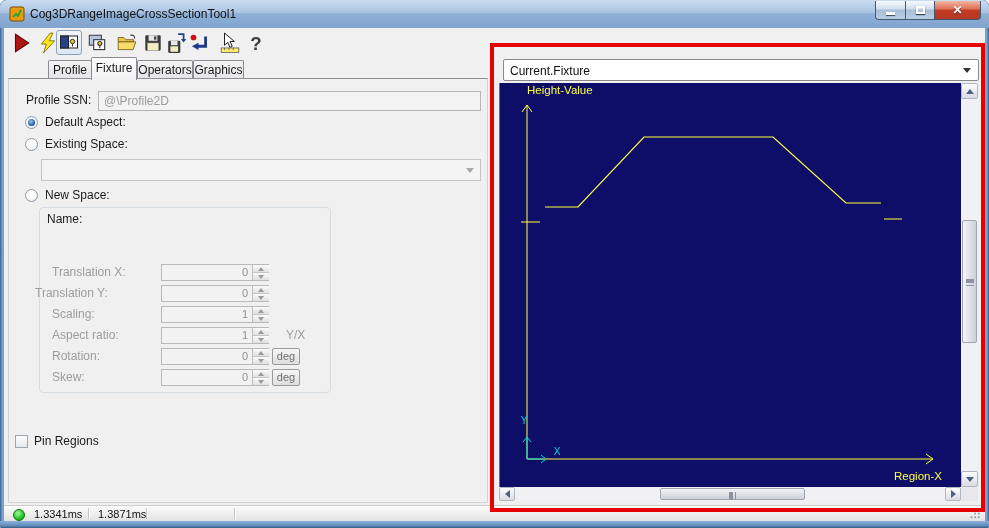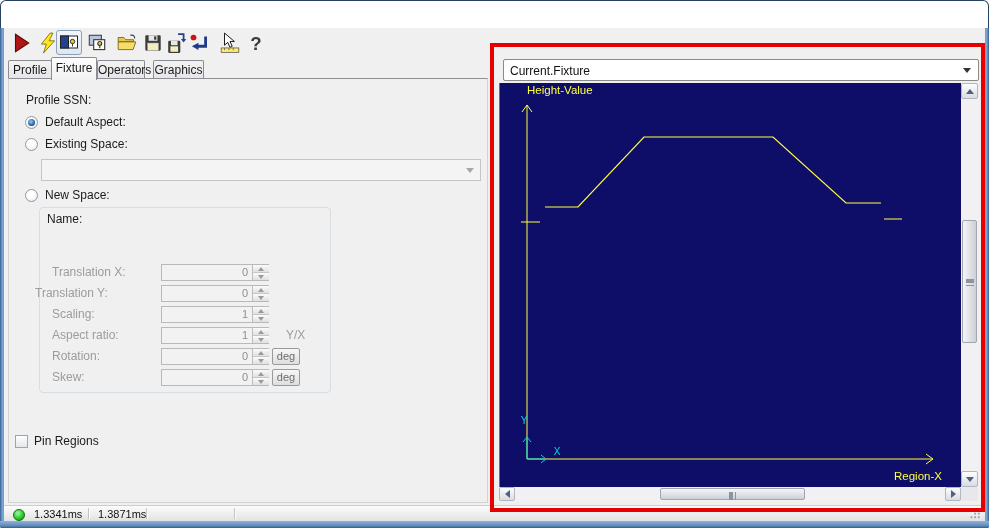--- a/index.html
+++ b/index.html
@@ -29,21 +29,21 @@
   .glyph-min{width:9px;height:3px;background:#fff;box-shadow:0 1px 1px #345;margin-top:6px;}
   .glyph-max{width:9px;height:8px;border:2px solid #fff;box-shadow:0 1px 1px #345;}
   .glyph-close{color:#fff;font-size:12px;font-weight:bold;text-shadow:0 1px 1px #622;}
   
   .tool{position:absolute;top:32px;width:22px;height:22px;}
   .tool-frame{position:absolute;top:30px;width:26px;height:25px;border:1px solid #8ba0b9;border-radius:3px;
     background:linear-gradient(180deg,#f2f6fb,#dde7f2);}
   
   .tab{position:absolute;font-size:12px;color:#1b1b1b;text-align:center;
     border:1px solid #898c92;border-bottom:none;border-radius:2px 2px 0 0;
-    background:linear-gradient(180deg,#f3f3f3,#e5e5e8);line-height:18px;height:19px;top:60px;}
+    background:linear-gradient(180deg,#f3f3f3,#e5e5e8);line-height:18px;height:19px;top:60px;margin-left:40px;}
   .tab.active{top:57px;height:23px;line-height:21px;background:linear-gradient(180deg,#fdfdfd,#f2f2f2);z-index:3;}
   .tabpage{position:absolute;left:8px;top:78px;width:480px;height:425px;background:#f0f0f0;
     border:1px solid;border-color:#8c8f94 #d2d2d2 #d2d2d2 #d2d2d2;z-index:1;}
   
   .lbl{position:absolute;font-size:12px;color:#1b1b1b;white-space:nowrap;}
   .dlbl{position:absolute;font-size:12px;color:#9c9c9c;white-space:nowrap;}
   .field{position:absolute;background:#f3f3f3;border:1px solid #b6b6b6;font-size:12px;color:#9c9c9c;
     padding:2px 5px;overflow:hidden;white-space:nowrap;}
   .field.dark{color:#222;background:#f0f0f0;border-color:#ababab;}
   .radio{position:absolute;width:13px;height:13px;border-radius:50%;border:1px solid #8e9aa4;
@@ -99,20 +99,38 @@
   .stext{position:absolute;top:2px;font-size:11px;color:#111;}
   .sdiv{position:absolute;top:2px;height:11px;width:0;border-left:1px solid #c3c3c3;border-right:1px solid #fdfdfd;}
   .sgrip{position:absolute;right:3px;top:3px;width:12px;height:11px;}
 </style>
 </head>
 <body>
 
 <div id="stage">
 <div class="window">
 
+  <div class="titlebar">
+    <svg class="app-icon" viewBox="0 0 16 16">
+      <rect x="1" y="1" width="14" height="14" rx="2" fill="#e89b10" stroke="#7a4c00"></rect>
+      <polyline points="4,11 7,8 9,10 12,4" fill="none" stroke="#2da12d" stroke-width="1.8"></polyline>
+    </svg>
+    <span class="title-text">Cog3DRangeImageCrossSectionTool1</span>
+    <div class="winbtns">
+      <div class="winbtn min">
+            <div class="glyph-min"></div>
+          </div>
+      <div class="winbtn max">
+            <div class="glyph-max"></div>
+          </div>
+      <div class="winbtn close">
+            <span class="glyph-close">✕</span>
+          </div>
+    </div>
+  </div>
 
   <div class="border-left"></div>
   <div class="border-right"></div>
   <div class="border-bottom"></div>
   <div class="client"></div>
 
   <svg class="tool" style="left:10px" viewBox="0 0 20 20">
     <polygon points="5,2 17,10 5,18" fill="#b01515" stroke="#5f0808"></polygon>
   </svg>
   <svg class="tool" style="left:37px" viewBox="0 0 20 20">
@@ -161,25 +179,26 @@
     <line x1="5" y1="14.5" x2="5" y2="16.5" stroke="#555" stroke-width="0.7"></line>
     <line x1="9" y1="14.5" x2="9" y2="16.5" stroke="#555" stroke-width="0.7"></line>
     <line x1="13" y1="14.5" x2="13" y2="16.5" stroke="#555" stroke-width="0.7"></line>
   </svg>
   <svg class="tool" style="left:245px" viewBox="0 0 20 20">
     <text x="10" y="16" font-size="17" font-weight="bold" fill="#3c3c3c" text-anchor="middle" font-family="DejaVu Serif,serif">?</text>
   </svg>
 
   <div class="tab" style="left:8px;width:44px">Profile</div>
   <div class="tab active" style="left:51px;width:46px">Fixture</div>
-  <div class="tab" style="left:97px;width:48px">Operators</div>
+  <div class="tab" style="left:97px;width:56px">Operators</div>
   <div class="tab" style="left:153px;width:51px">Graphics</div>
 
   <div class="tabpage">
     <span class="lbl" style="left:17px;top:14px">Profile SSN:</span>
+    <div class="field" style="left:89px;top:12px;width:383px;height:20px">@\Profile2D</div>
 
     <div class="radio sel" style="left:16px;top:37px"></div>
     <span class="lbl" style="left:36px;top:36px">Default Aspect:</span>
 
     <div class="radio" style="left:16px;top:59px"></div>
     <span class="lbl" style="left:36px;top:58px">Existing Space:</span>
 
     <div class="combo" style="left:32px;top:80px;width:440px;height:22px">
       <span class="lbl" style="left:6px;top:3px;color:#9c9c9c"></span>
       <span class="arr"></span>

